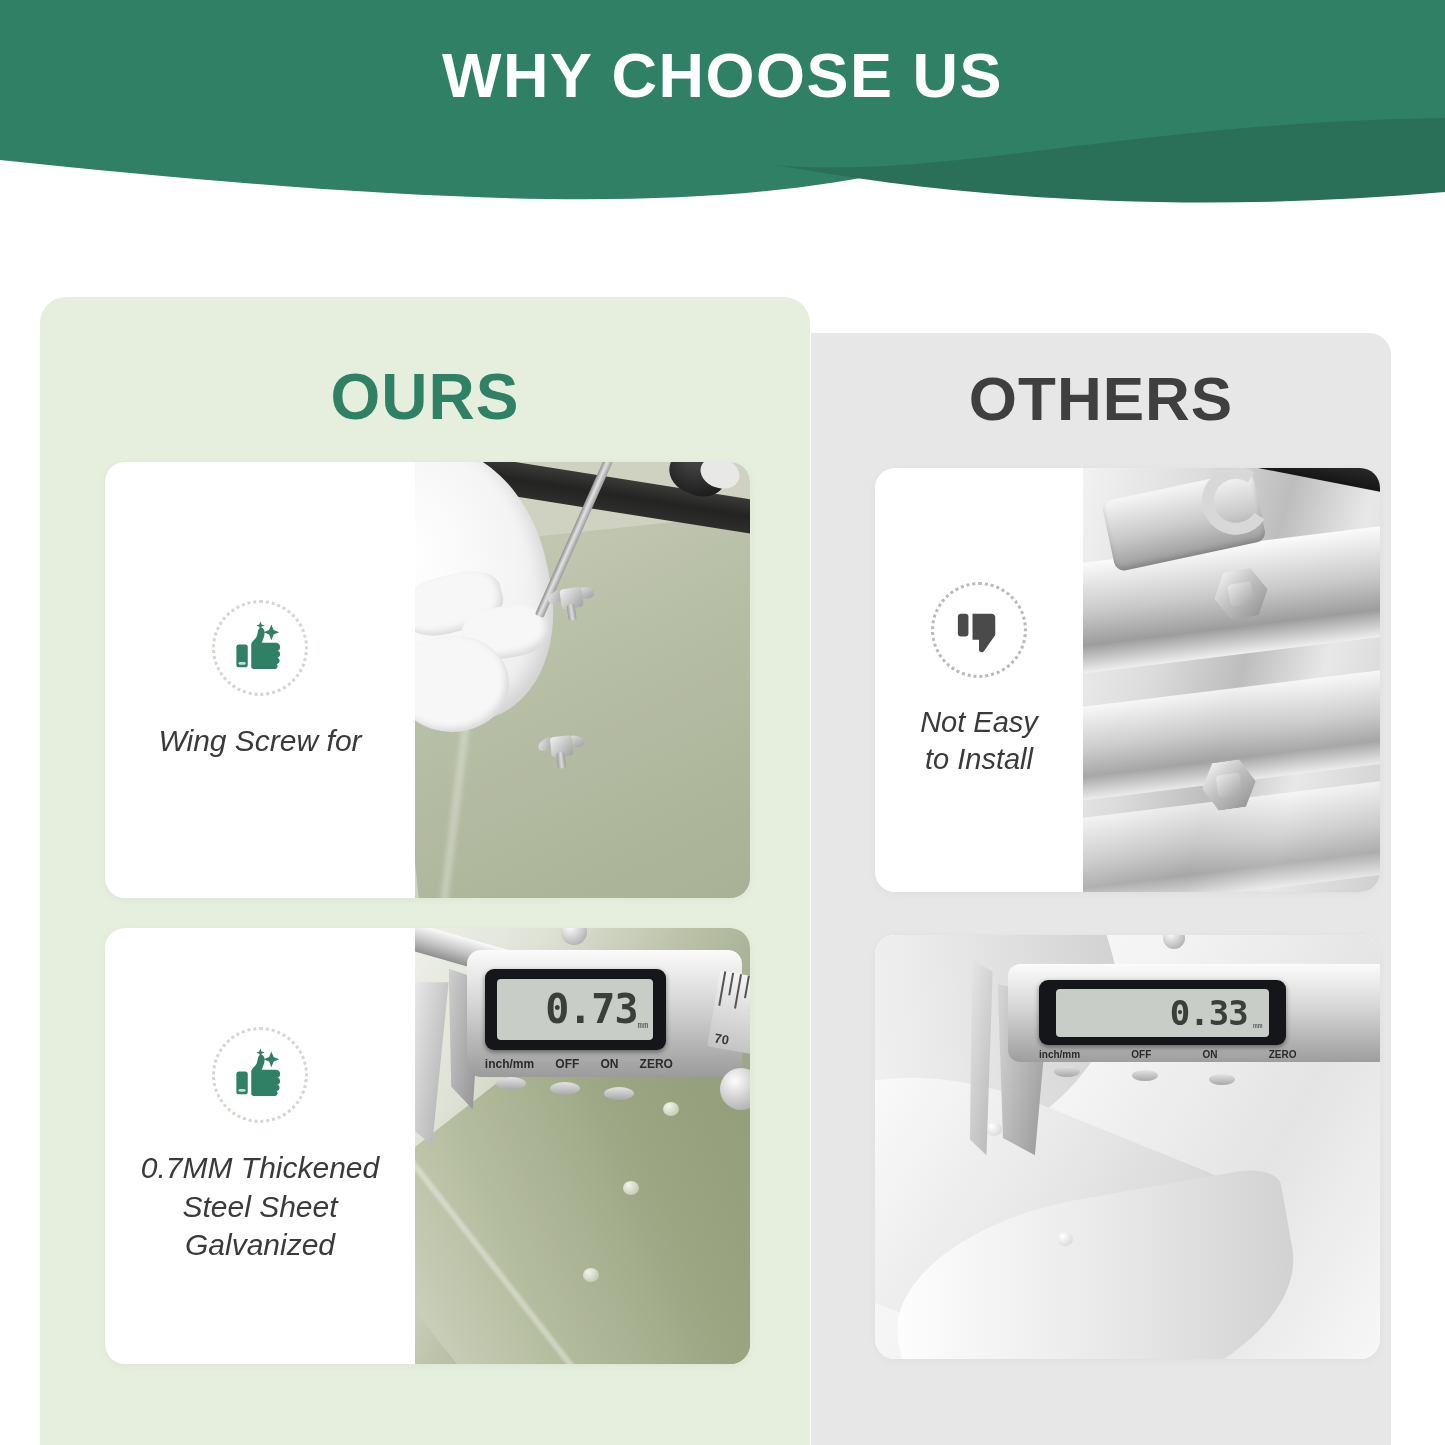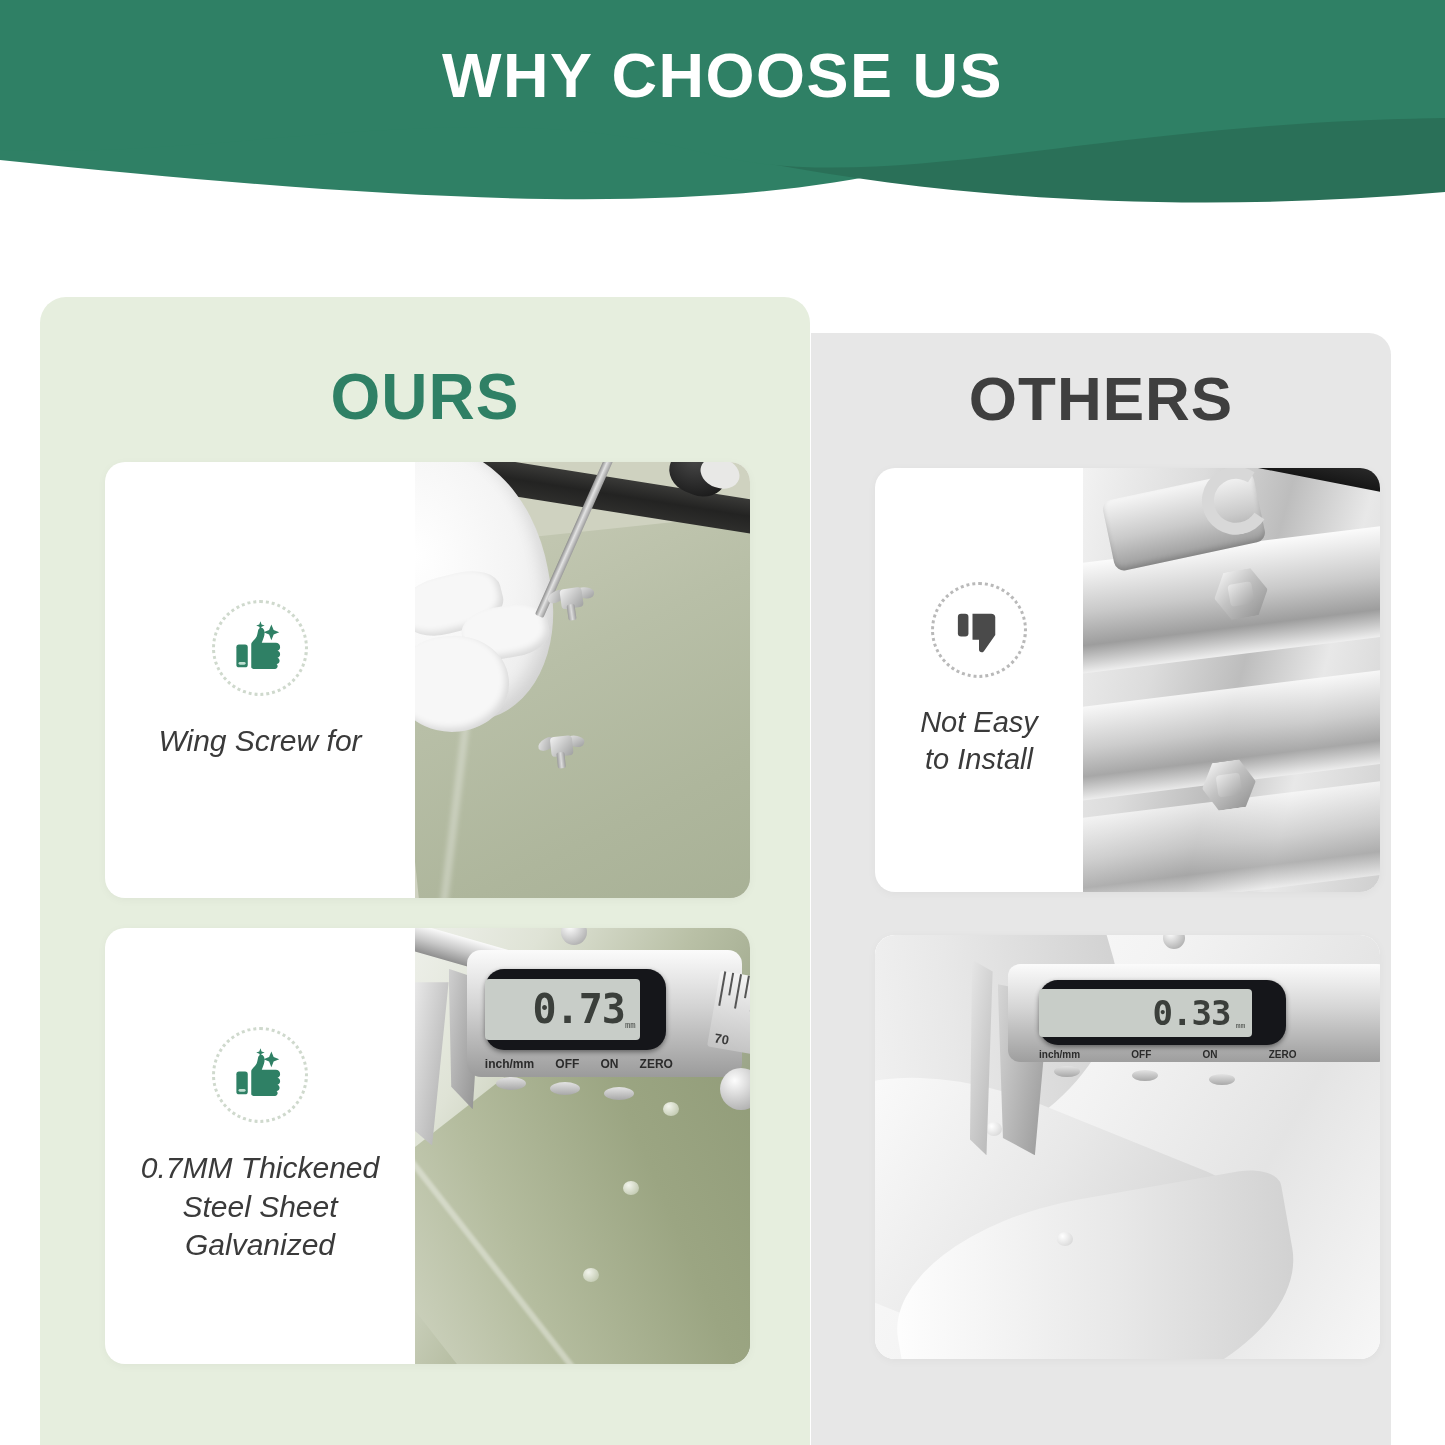--- a/index.html
+++ b/index.html
@@ -208,22 +208,22 @@
   .ph3-rivet{
     position:absolute;width:16px;height:14px;border-radius:50%;
     background:radial-gradient(circle at 35% 30%,#f2f4ec,#b6bfa2);
   }
   .caliper{position:absolute;}
   .cal-beam{
     position:absolute;background:linear-gradient(180deg,#fafafa,#c9c9c9 50%,#8f8f8f);
     border-radius:4px;
   }
   .cal-screen{
-    position:absolute;background:#15161a;border-radius:19px;
-    display:flex;align-items:center;justify-content:flex-start;
+    position:absolute;background:#15161a;border-radius:9px;
+    display:flex;align-items:center;justify-content:center;
     box-shadow:0 2px 5px rgba(0,0,0,.45);
   }
   .cal-lcd{
     width:86%;height:74%;background:#c8cdc8;border-radius:4px;
     position:relative;display:flex;align-items:center;justify-content:flex-end;
   }
   .cal-value{
     font-family:"DejaVu Sans Mono", monospace;
     font-weight:bold;color:#3b3f3b;letter-spacing:-1px;
     padding-right:10%;

